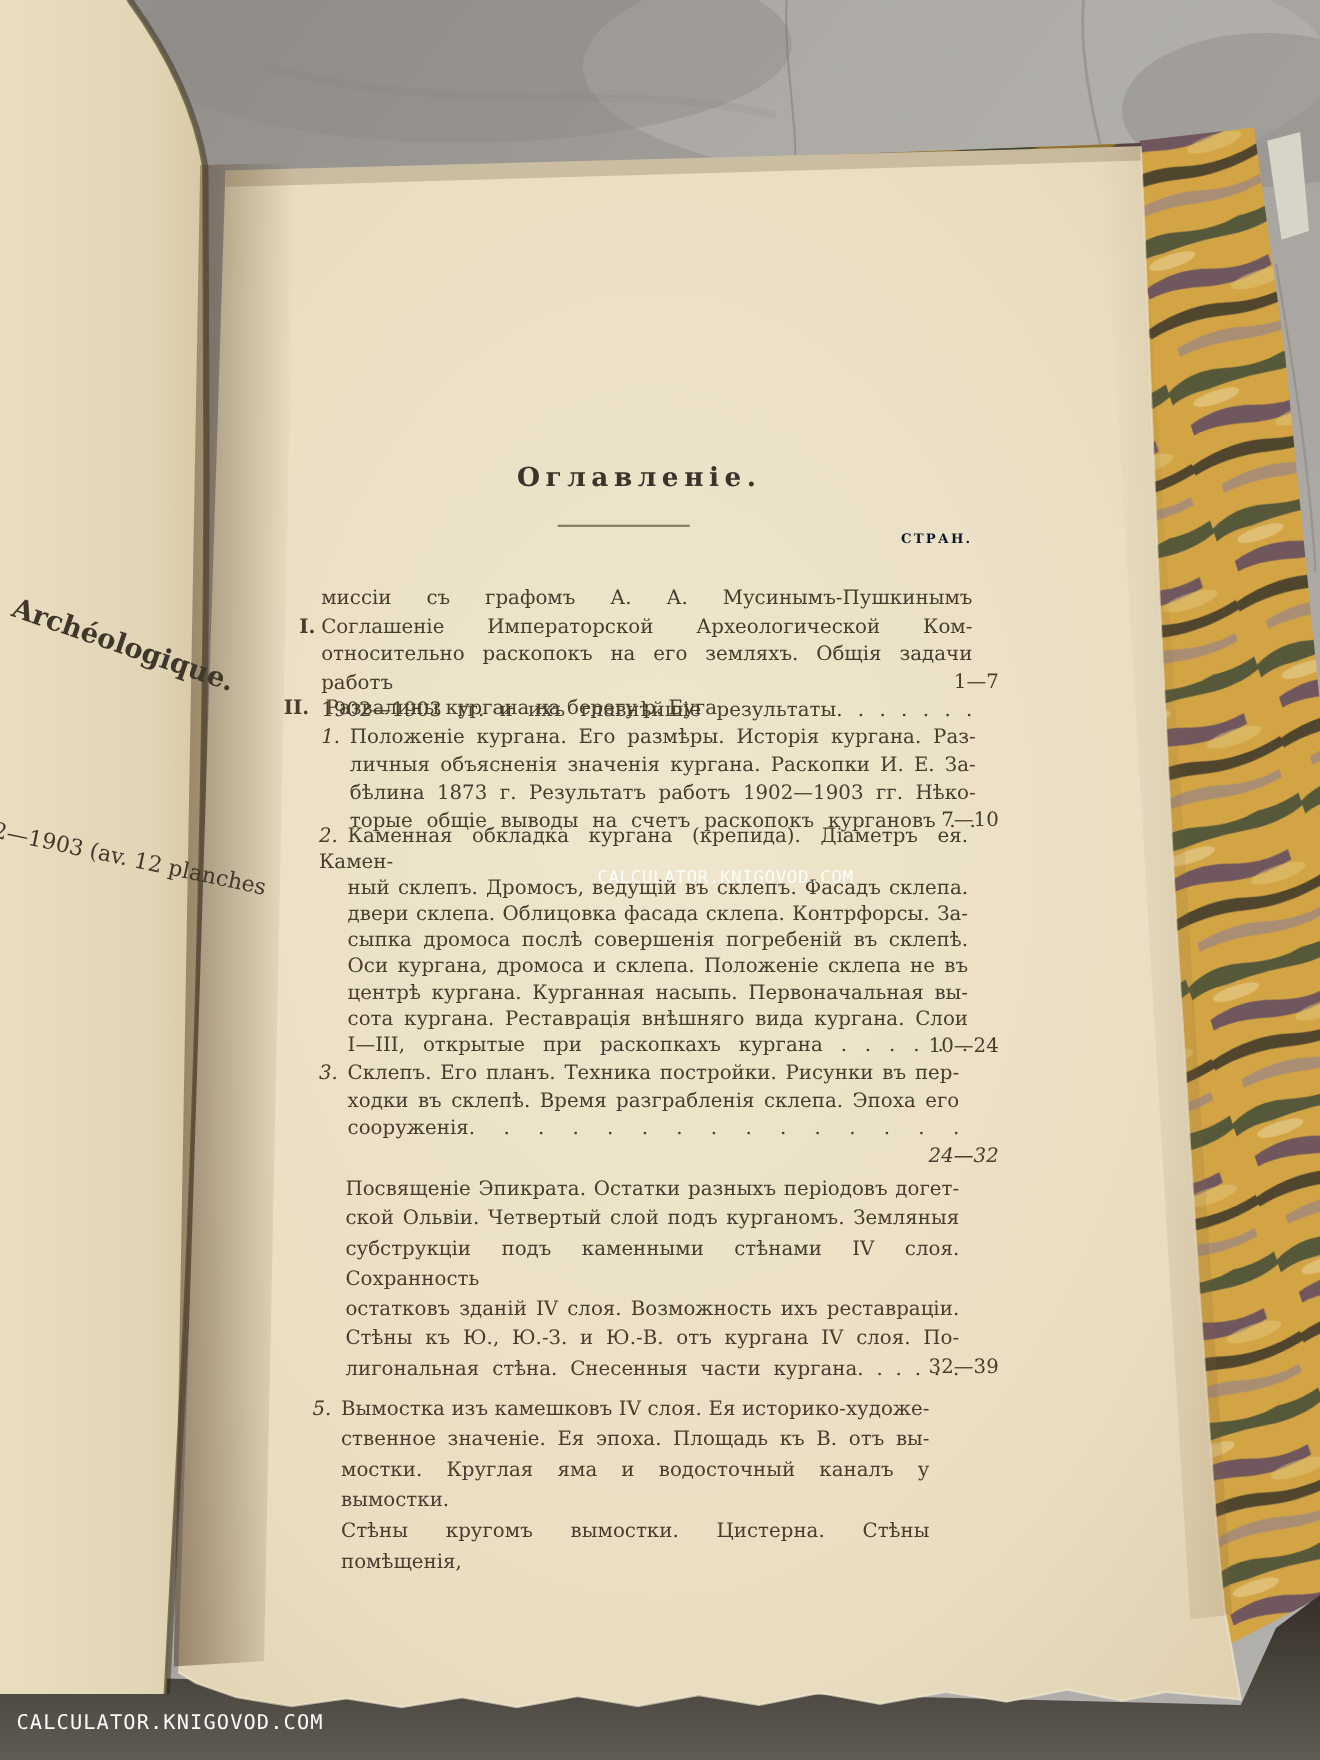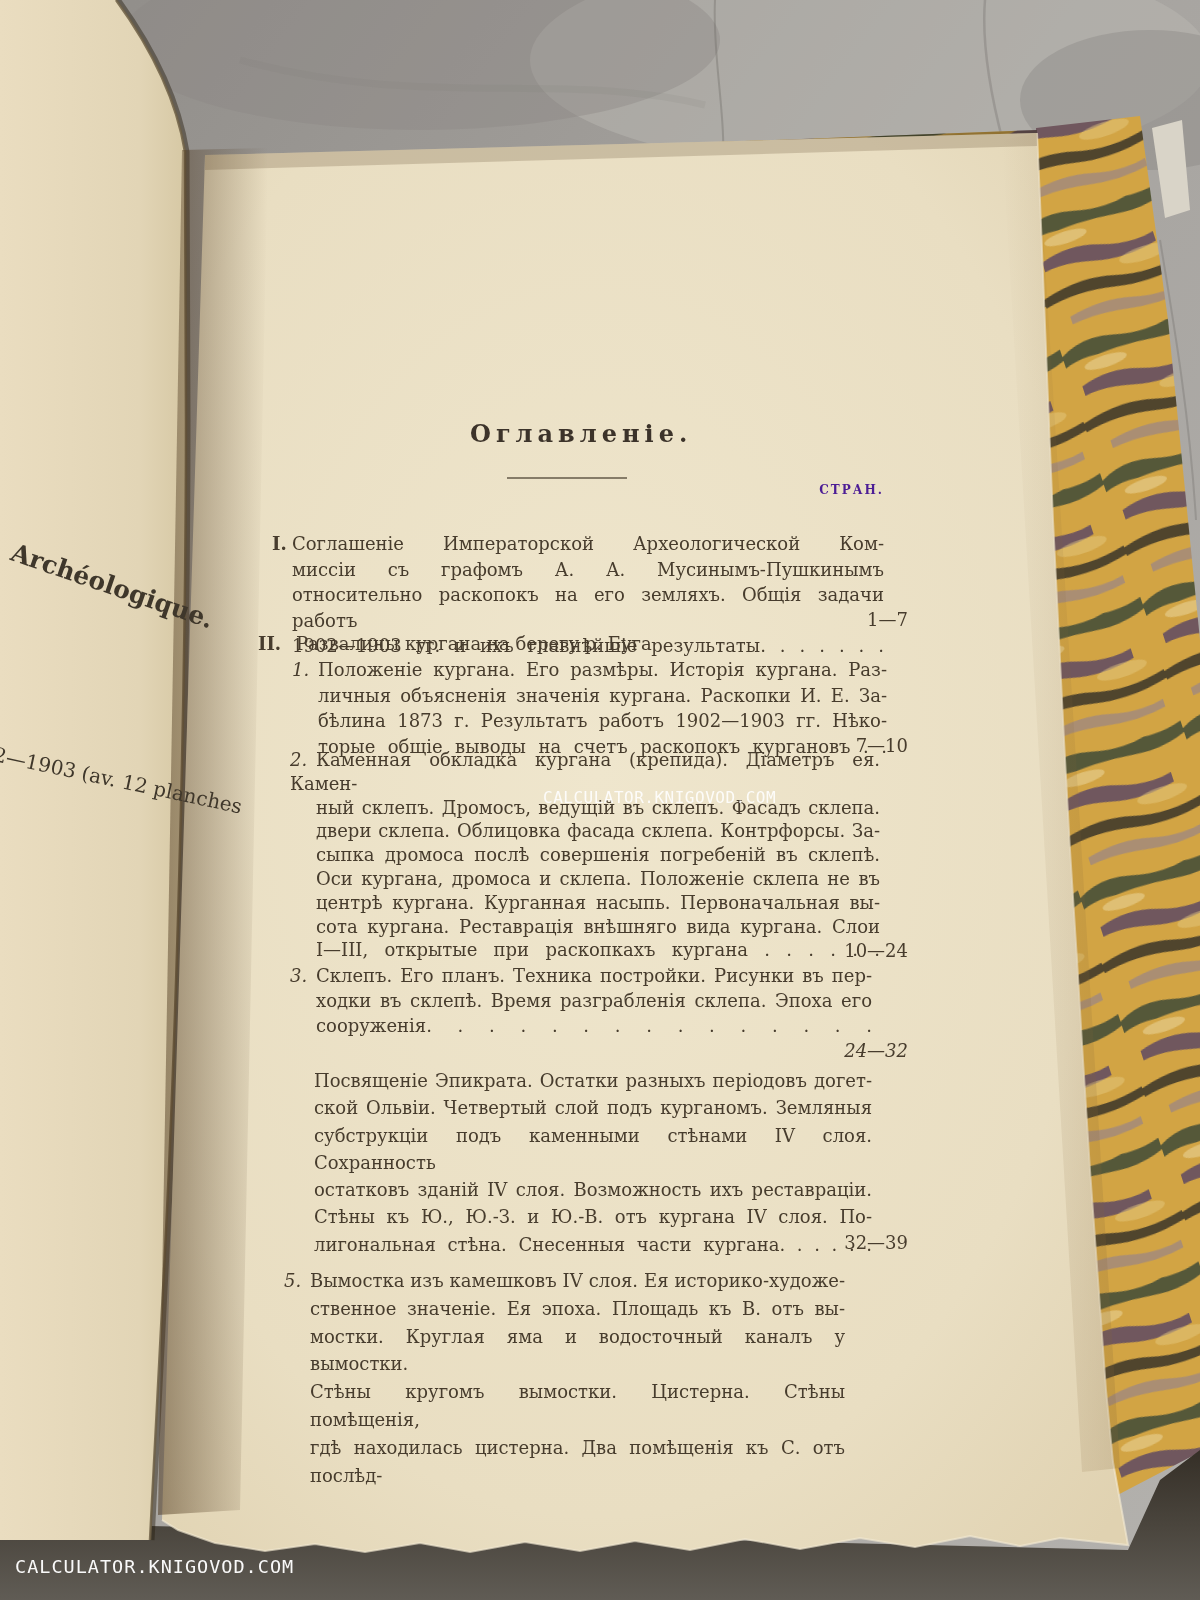--- a/index.html
+++ b/index.html
@@ -12,21 +12,21 @@
   .entry .line{text-align:justify;text-align-last:justify;overflow:hidden;}
   .entry .line.short{text-align:left;text-align-last:left;}
   .entry .line.wrap{padding-left:var(--ind);}
   .entry .lbl{display:inline-block;width:var(--ind);font-style:var(--lblstyle,normal);
               font-weight:var(--lblweight,normal);}
   .pg{position:absolute;right:292px;color:#473c2d;font-size:18px;line-height:25px;}
   #toc-title{position:absolute;left:470px;top:419px;width:210px;color:#3c332a;
              font-size:24px;font-weight:bold;letter-spacing:5px;text-align:center;}
   #title-rule{position:absolute;left:507px;top:477px;width:120px;height:2px;
               background:#6b6150;opacity:.8;}
-  #pages-header{position:absolute;right:316px;top:483px;color:#4c1d95;
+  #pages-header{position:absolute;right:316px;top:483px;color:#0f172a;
                 font-size:12px;letter-spacing:2px;font-weight:bold;}
   
   .lp-text{position:absolute;color:#3f372b;font-family:"DejaVu Serif",serif;}
   #lp-line1{left:12px;top:537px;font-size:25px;font-weight:bold;
             transform:rotate(19deg);transform-origin:0 50%;}
   #lp-line2{left:-6px;top:742px;font-size:20px;transform:rotate(12deg);
             transform-origin:0 50%;white-space:nowrap;}
   
   .wm{position:absolute;font-family:"DejaVu Sans Mono",monospace;color:#ffffff;}
   #wm-center{left:543px;top:788px;font-size:16px;letter-spacing:.5px;opacity:.9;}
@@ -129,22 +129,22 @@
   </svg>
 
   <div id="lp-line1" class="lp-text">Archéologique.</div>
   <div id="lp-line2" class="lp-text">2—1903 (av. 12 planches</div>
 
   <div id="toc-title">Оглавленіе.</div>
   <div id="title-rule"></div>
   <div id="pages-header">СТРАН.</div>
 
   <div class="entry" style="left:272px;top:531px;width:612px;--ind:20px;--lblweight:bold;line-height:25.5px;">
+    <div class="line wrap">миссіи съ графомъ А. А. Мусинымъ-Пушкинымъ</div>
     <div class="line"><span class="lbl">I.</span><span>Соглашеніе Императорской Археологической Ком-</span></div>
-    <div class="line wrap">миссіи съ графомъ А. А. Мусинымъ-Пушкинымъ</div>
     <div class="line wrap">относительно раскопокъ на его земляхъ. Общія задачи работъ</div>
     <div class="line wrap">1902—1903 гг. и ихъ главнѣйшіе результаты. . . . . . .</div>
   </div>
   <span class="pg" style="top:607px;">1—7</span>
 
   <div class="entry" style="left:258px;top:631px;width:520px;--ind:38px;--lblweight:bold;line-height:25.5px;">
     <div class="line short"><span class="lbl">II.</span><span>Развалины кургана на берегу р. Буга</span></div>
   </div>
 
   <div class="entry" style="left:292px;top:657px;width:595px;--ind:26px;--lblstyle:italic;line-height:25.6px;">
@@ -182,19 +182,18 @@
     <div class="line wrap">Стѣны къ Ю., Ю.-З. и Ю.-В. отъ кургана IV слоя. По-</div>
     <div class="line wrap">лигональная стѣна. Снесенныя части кургана. . . . . .</div>
   </div>
   <span class="pg" style="top:1230px;">32—39</span>
 
   <div class="entry" style="left:284px;top:1267px;width:561px;--ind:26px;--lblstyle:italic;line-height:27.8px;">
     <div class="line"><span class="lbl">5.</span><span>Вымостка изъ камешковъ IV слоя. Ея историко-художе-</span></div>
     <div class="line wrap">ственное значеніе. Ея эпоха. Площадь къ В. отъ вы-</div>
     <div class="line wrap">мостки. Круглая яма и водосточный каналъ у вымостки.</div>
     <div class="line wrap">Стѣны кругомъ вымостки. Цистерна. Стѣны помѣщенія,</div>
-    <div class="line wrap">гдѣ находилась цистерна. Два помѣщенія къ С. отъ послѣд-</div>
   </div>
 
   <div id="wm-center" class="wm">CALCULATOR.KNIGOVOD.COM</div>
   <div id="wm-bottom" class="wm">CALCULATOR.KNIGOVOD.COM</div>
 
 </div>
 
 </body></html>

